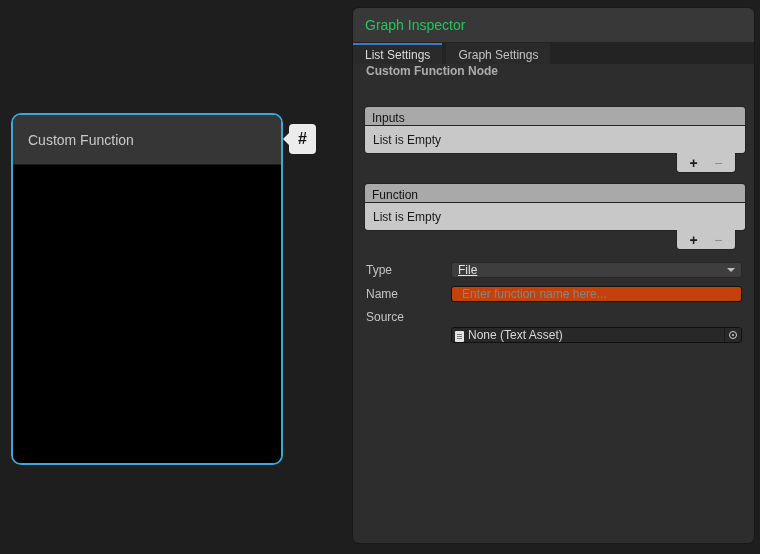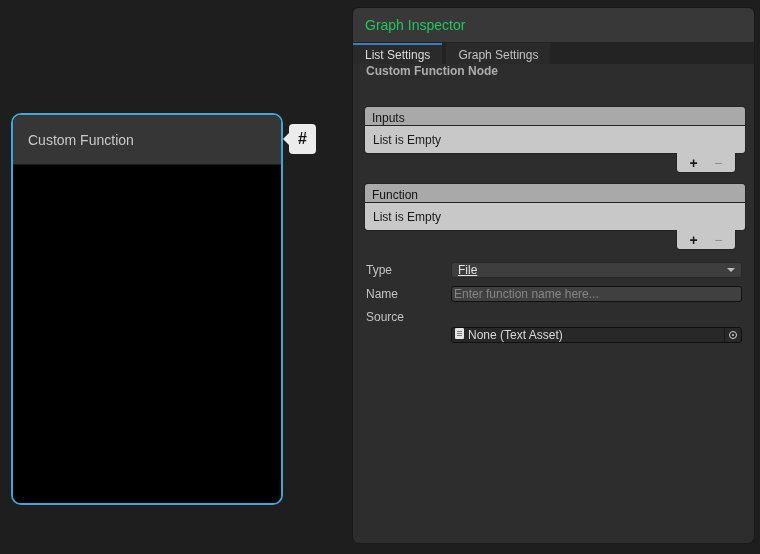--- a/index.html
+++ b/index.html
@@ -10,21 +10,21 @@
   html,body{margin:0;padding:0;}
   body{
     width:760px;height:554px;position:relative;overflow:hidden;
     background:#1f1f1f;
     font-family:"Liberation Sans","DejaVu Sans",sans-serif;
     -webkit-font-smoothing:antialiased;
   }
   
   .canvas{position:absolute;inset:0;background:#1e1e1e;}
   .node{
-    position:absolute;left:11px;top:113px;width:272px;height:392px;
+    position:absolute;left:11px;top:113px;width:272px;height:352px;
     background:#000;border:2px solid var(--node-selection);
     border-radius:10px;overflow:hidden;
   }
   .node-title{
     height:50px;background:#363636;display:flex;align-items:center;
     padding-left:15px;color:#c9c9c9;font-size:14px;
     border-bottom:1px solid #1a1a1a;
   }
   .node-body{position:absolute;left:0;right:0;top:51px;bottom:0;background:#000;}
   .badge{
@@ -102,28 +102,28 @@
     flex:1;height:16px;background:#3e3e3e;border:1px solid #282828;border-radius:3px;
     display:flex;align-items:center;padding:0 6px;
     color:#e2e2e2;font-size:12px;cursor:pointer;text-decoration:underline;
   }
   .chevron{
     margin-left:auto;width:0;height:0;
     border-left:4px solid transparent;border-right:4px solid transparent;
     border-top:4px solid #bcbcbc;
   }
   .text-input{
-    flex:1;height:16px;background:#404040;border:1px solid #101010;border-radius:3px;
-    color:#cfcfcf;font-size:12px;padding:0 2px;outline:none;
+    flex:1;height:16px;background:#c2410c;border:1px solid #101010;border-radius:3px;
+    color:#cfcfcf;font-size:12px;padding:0 10px;outline:none;
     font-family:inherit;
   }
   .text-input::placeholder{color:#858585;opacity:1;}
   .object-field{
     flex:1;height:16px;background:#282828;border:1px solid #101010;border-radius:3px;
-    display:flex;align-items:flex-start;padding-left:3px;
+    display:flex;align-items:flex-end;padding-left:3px;
     color:#d8d8d8;font-size:12px;cursor:pointer;overflow:hidden;margin-top:36px;
   }
   .asset-icon{
     width:9px;height:11px;background:#e4e4e4;border-radius:1px;
     position:relative;flex:none;margin-right:4px;
   }
   .asset-icon::after{
     content:'';position:absolute;left:2px;right:2px;top:3px;height:1px;
     background:#7a7a7a;box-shadow:0 2px 0 #7a7a7a,0 4px 0 #7a7a7a;
   }

